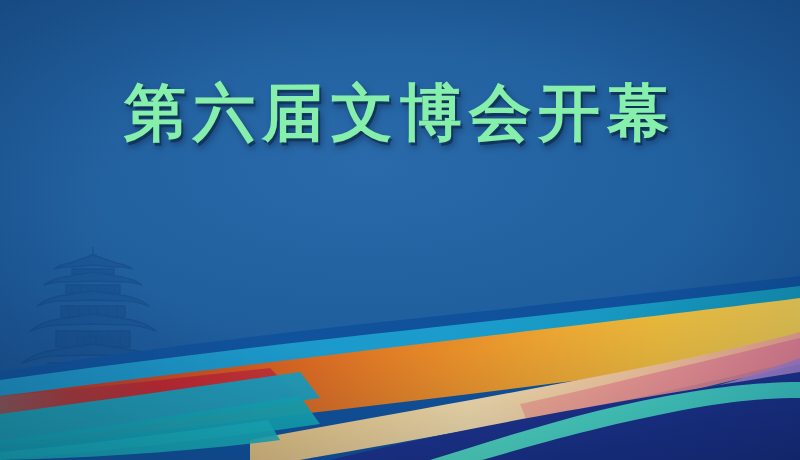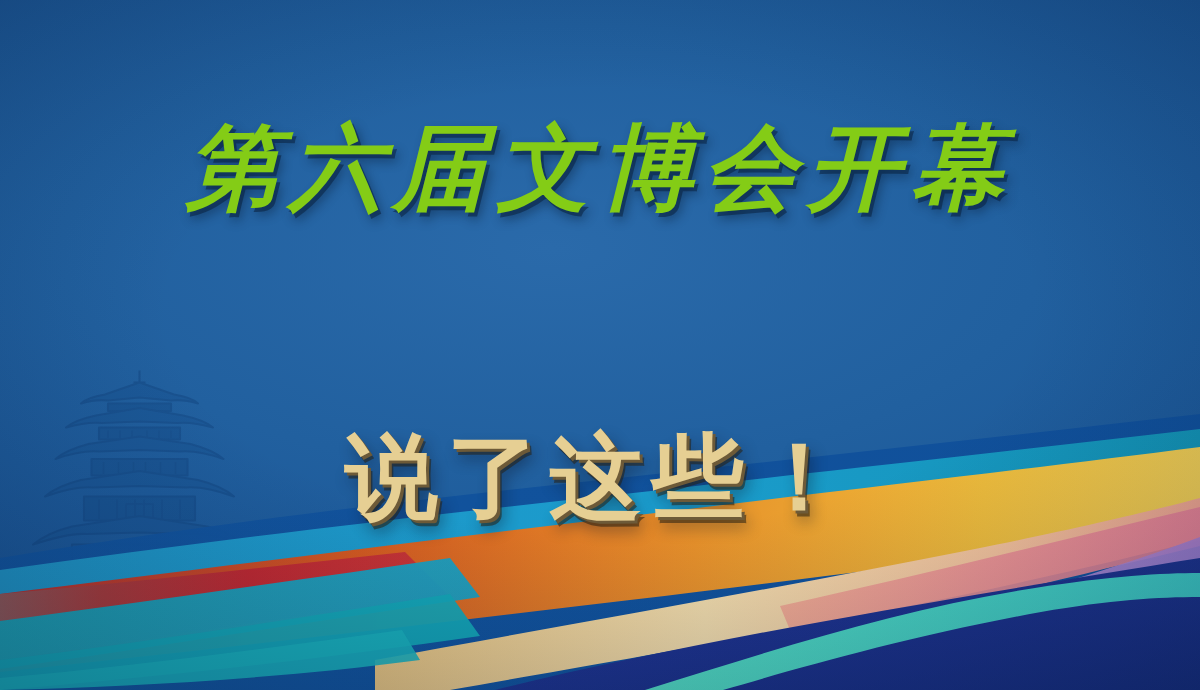--- a/index.html
+++ b/index.html
@@ -70,23 +70,22 @@
   .calli-title {
     position: absolute;
     top: 82px;
     left: 0;
     width: 800px;
     text-align: center;
     font-family: "Liberation Serif", "DejaVu Serif", serif;
     font-size: 62px;
     line-height: 1;
     font-weight: 700;
-    font-style: italic;
     letter-spacing: 7px;
-    color: #84cc16;
+    color: #86efac;
     text-shadow:
       2px 3px 0 rgba(10,32,62,0.55),
       3px 5px 7px rgba(6,24,48,0.45);
     white-space: nowrap;
   }
 
   .name-line {
     position: absolute;
     top: 192px;
     left: 0;
@@ -242,16 +241,15 @@
              C 210 440, 100 452, 0 460 Z" fill="#14a6b6" opacity="0.95"></path>
     <path d="M0 452 C 90 444, 180 432, 268 420 L280 440 C 190 452, 90 458, 0 460 Z" fill="#19b0bb" opacity="0.9"></path>
   </svg>
 
   <div class="bg-vignette"></div>
 
   <div class="text-stack">
     <div class="calli-title">第六届文博会开幕</div>
 
 
-    <div class="kicker-line">说了这些！</div>
   </div>
 
 </div>
 
 </body></html>

